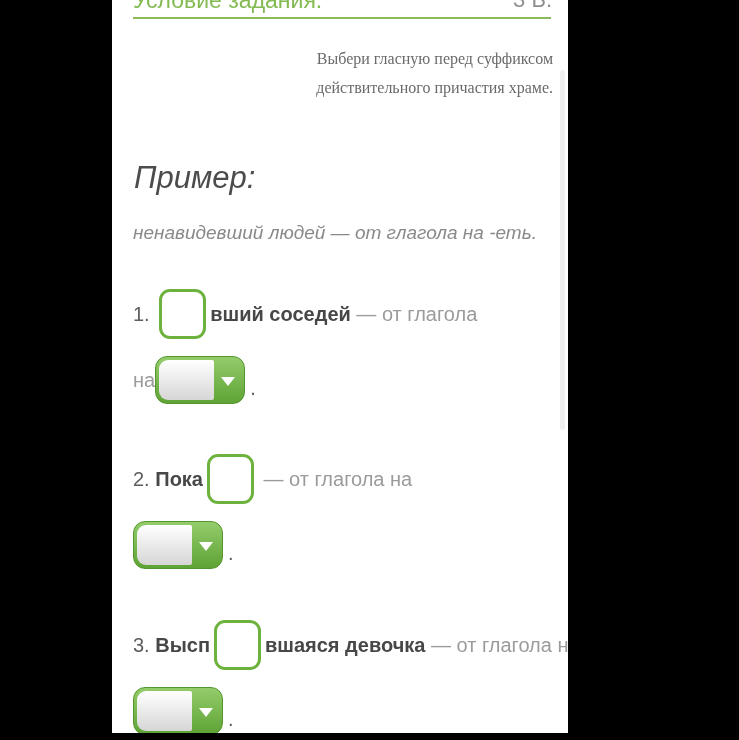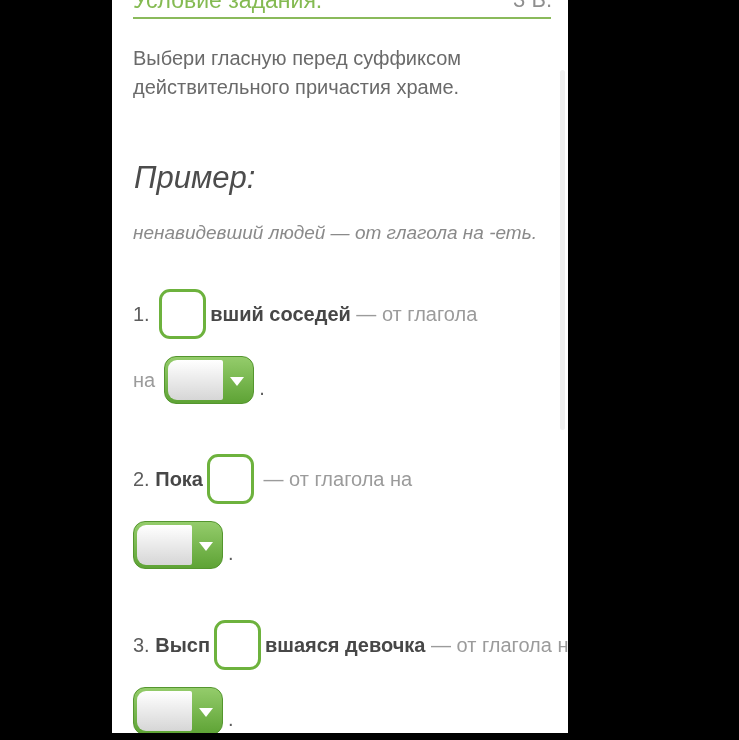--- a/index.html
+++ b/index.html
@@ -1,46 +1,46 @@
 <!DOCTYPE html>
 <html><head>
 <meta charset="utf-8">
 <style>
-  * { margin:0; padding:0; box-sizing:border-box; }
+  * { margin:0; padding:0; box-sizing:border-box;text-align:right; }
   html,body { width:739px; height:740px; background:#000; overflow:hidden;
               font-family:"Liberation Sans","DejaVu Sans",sans-serif; }
   .screen { position:relative; width:739px; height:740px; background:#000; }
   .panel { position:absolute; left:112px; top:0; width:456px; height:733px;
            background:#ffffff; overflow:hidden; }
 
   .hdr-title { position:absolute; left:21px; top:-13px; font-size:23px;
                color:#84ba52; white-space:nowrap; }
   .hdr-points { position:absolute; right:16px; top:-13px; font-size:22px;
                 color:#8f8f8f; white-space:nowrap; }
   .hdr-line { position:absolute; left:21px; right:17px; top:17px; height:2px;
               background:#8aba5b; }
 
-  .task { position:absolute; left:21px; top:44px; width:420px; font-size:20px;
-          line-height:29px; color:#6a6a6a; }
+  .task { position:absolute; left:21px; top:44px; width:420px; font-size:16px;
+          line-height:29px; color:#6a6a6a;font-family:Liberation Serif, serif; }
   .example-heading { position:absolute; left:22px; top:160px; font-size:31px;
                      font-style:italic; font-weight:normal; color:#4c4c4c; }
   .example-text { position:absolute; left:21px; top:222px; font-size:19px;
                   font-style:italic; color:#8a8a8a; }
 
   .row { position:absolute; left:21px; right:0; display:flex; align-items:center;
          font-size:20px; color:#5d5d5d; white-space:pre; }
   .row .num { color:#5d5d5d; }
   .row .bold { font-weight:bold; color:#474747; }
   .row .light { color:#9b9b9b; }
 
   .blank { width:47px; height:50px; background:#ffffff; border:3px solid #6db23d;
            border-radius:11px; margin:0 4px; flex:0 0 auto; }
 
   .prefix { color:#9b9b9b; }
-  .prefix:not(:empty) { margin-right:9px; }
+  .prefix:not(:empty) { margin-right:0; }
 
   .dropdown { position:relative; width:90px; height:48px; border-radius:12px;
               background:linear-gradient(#94cc6b,#5ea335); border:1px solid #54962e;
               flex:0 0 auto; }
   .dropdown .value { position:absolute; left:3px; top:3px; bottom:3px; width:55px;
                      border-radius:9px 2px 2px 9px;
                      background:linear-gradient(#ffffff,#d6d6d6);
                      font-size:18px; color:#444; line-height:40px; padding-left:8px; }
   .dropdown .arrow { position:absolute; right:9px; top:20px; width:0; height:0;
                      border-left:7px solid transparent; border-right:7px solid transparent;

